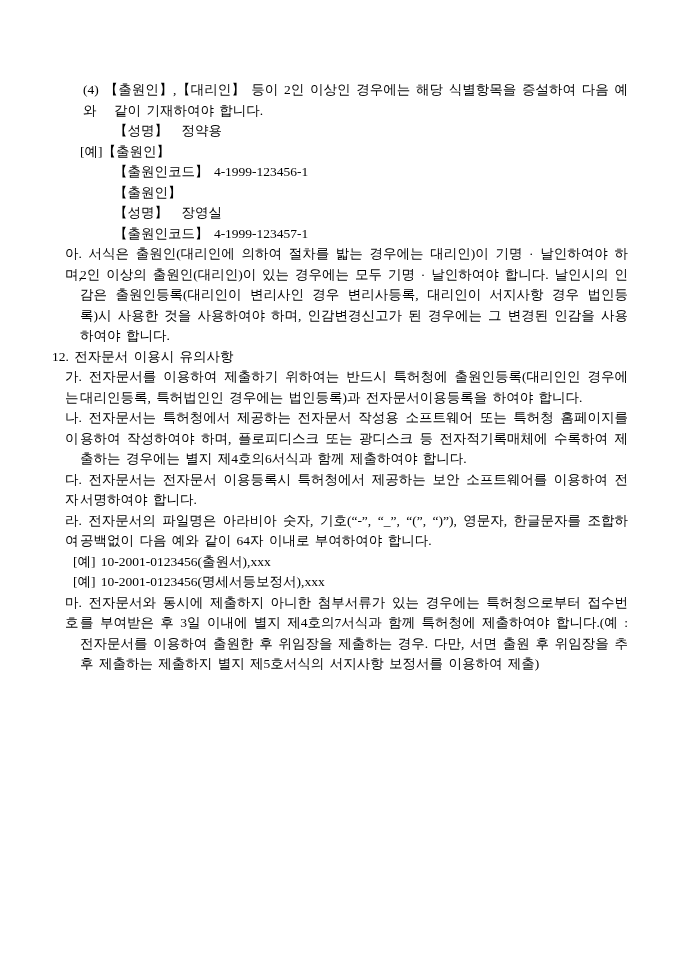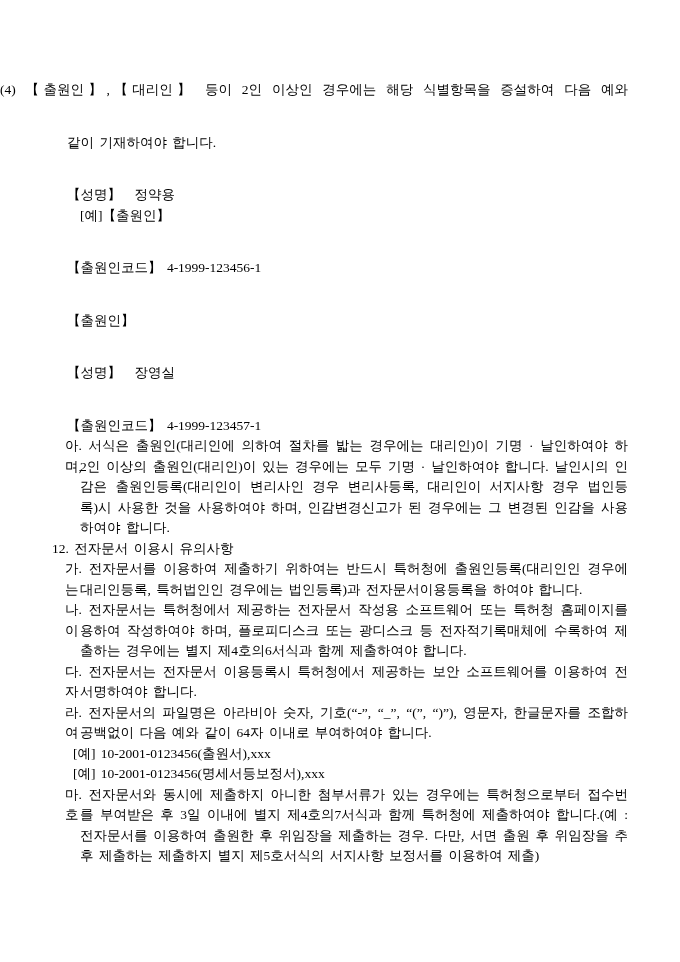--- a/index.html
+++ b/index.html
@@ -33,22 +33,22 @@
   
   .j {
     white-space: normal;
     text-align: justify;
     text-align-last: justify;
   }
   .i52 { padding-left: 52px; }
   .i61 { padding-left: 61px; margin-left: 12px; }
   .i65 { padding-left: 65px; }
   .i80 { padding-left: 80px; }
-  .i83 { }
-  .i95 { padding-left: 67px; margin-top: 32px; }
+  .i83 { padding-left: 83px; }
+  .i95 { padding-left: 114px; }
 </style>
 </head>
 <body>
 
 <div class="page">
   <div class="text-block">
     <div class="ln i83 j">(4) 【출원인】,【대리인】 등이 2인 이상인 경우에는 해당 식별항목을 증설하여 다음 예와</div>
     <div class="ln i95">같이 기재하여야 합니다.</div>
     <div class="ln i95">【성명】　정약용</div>
     <div class="ln i80">[예]【출원인】</div>

